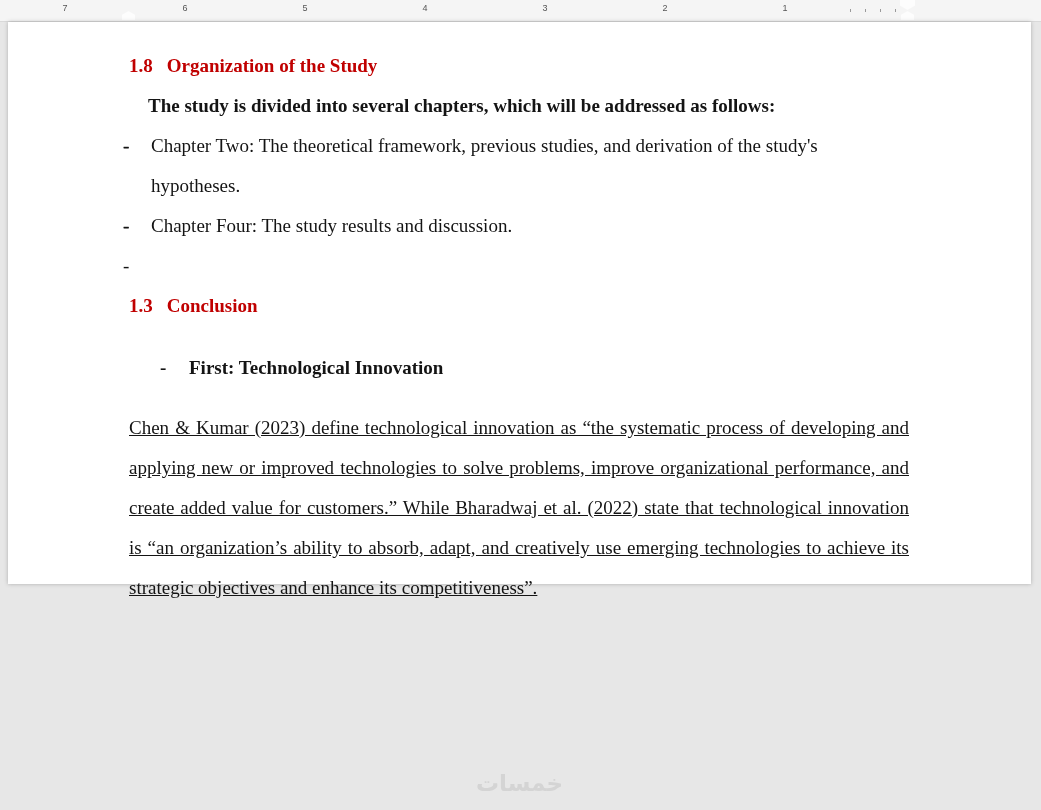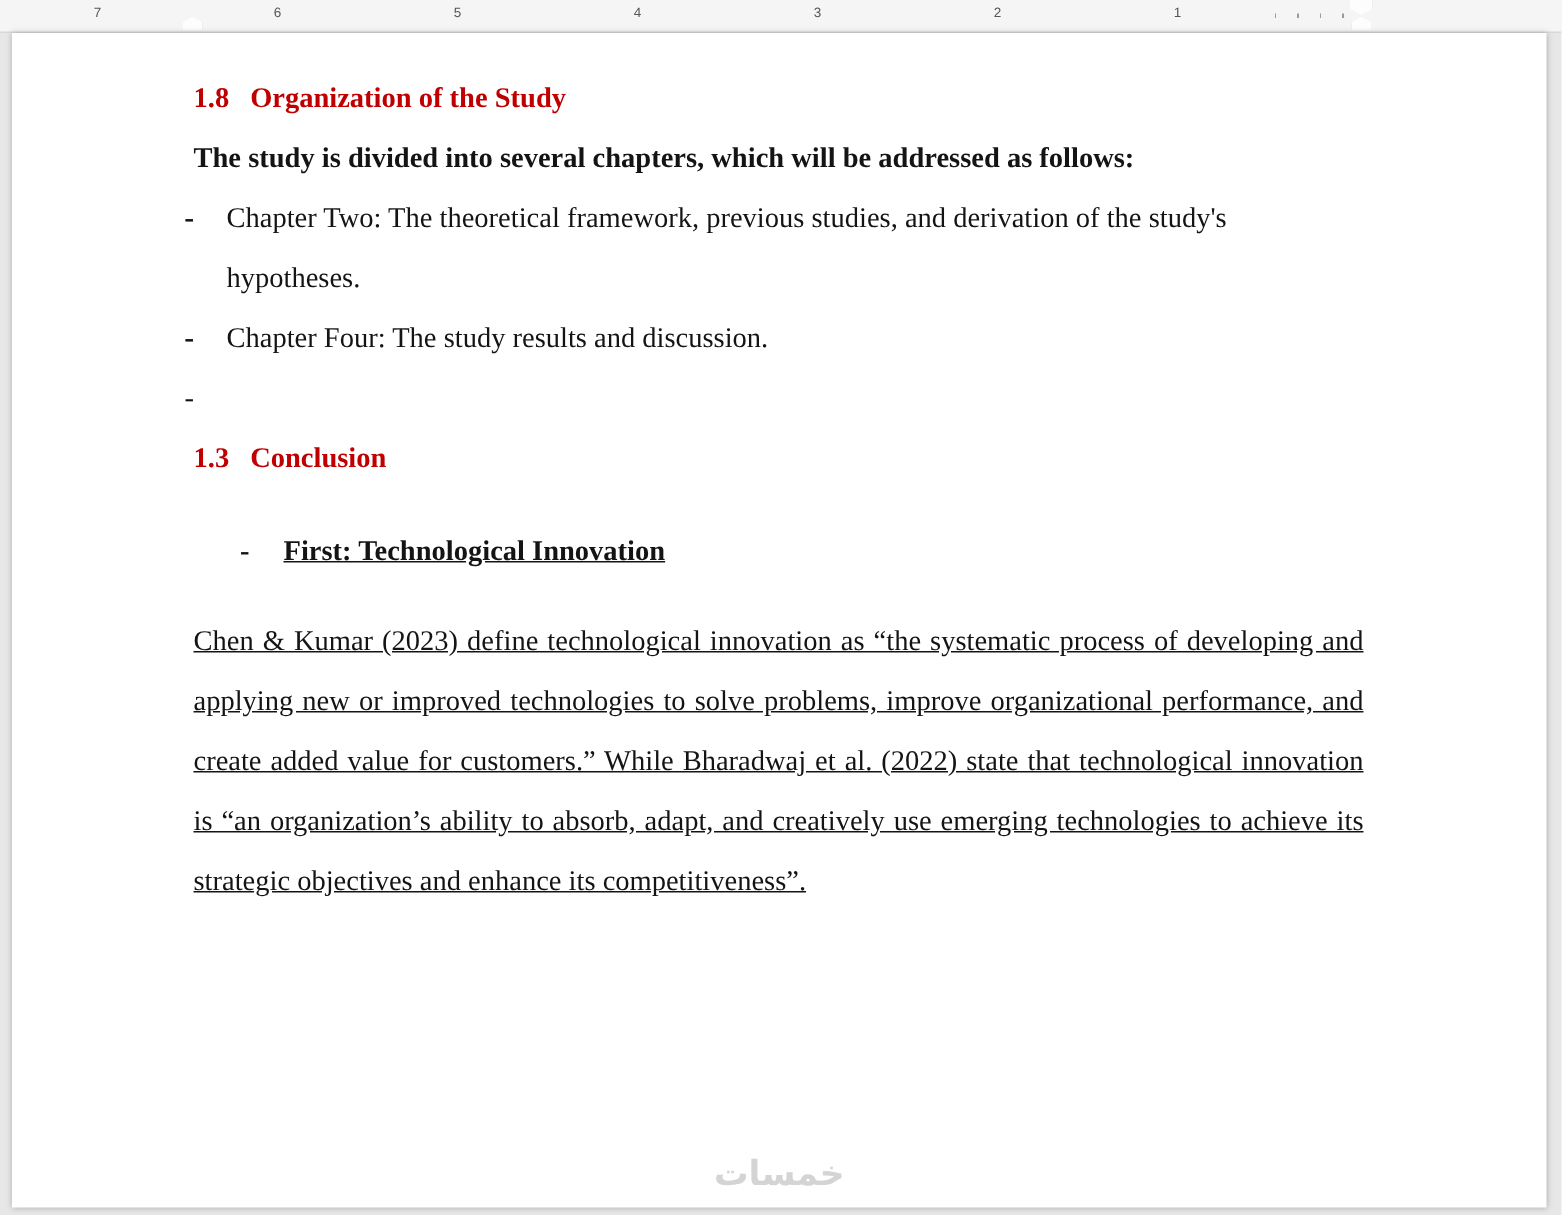--- a/index.html
+++ b/index.html
@@ -33,42 +33,42 @@
     clip-path:polygon(50% 0,100% 42%,100% 100%,0 100%,0 42%);
     width:13px;height:9px;top:11px;
   }
   .marker.down{
     clip-path:polygon(0 0,100% 0,100% 58%,50% 100%,0 58%);
     width:15px;height:10px;top:0px;
   }
 
   
   .page{
-    position:absolute;top:22px;left:8px;width:1023px;height:783px;
+    position:absolute;top:22px;left:8px;width:1023px;height:562px;
     background:#ffffff;
     box-shadow:0 0 4px rgba(0,0,0,.25);
   }
   .content{
     position:absolute;top:24px;left:121px;right:122px;
     font-size:19px;line-height:40px;color:#141414;
   }
 
   .sec-head{color:#c00000;font-weight:bold;}
   .sec-head .sec-num{margin-right:14px;}
-  .intro{font-weight:bold;}
+  .intro{font-weight:bold;margin-left:19px;}
 
   ul.chapters{list-style:none;margin:0;padding:0;}
   ul.chapters li{position:relative;padding-left:28px;margin-left:-6px;}
   ul.chapters li .dash{position:absolute;left:0;top:0;}
 
   .sec-head.s19{margin-top:40px;}
 
   .def-head{margin-top:22px;margin-left:31px;font-weight:bold;}
   .def-head .dash2{display:inline-block;width:29px;}
-  .def-head .def-title{text-decoration:underline;}
+  .def-head .def-title{}
 
   .body-para{margin-top:20px;text-align:justify;text-decoration:underline;}
 
   .watermark{
     position:absolute;left:0;right:0;top:748px;
     text-align:center;
     font-family:"DejaVu Sans", sans-serif;
     font-size:23px;font-weight:bold;color:#d4d4d4;
     direction:rtl;
   }

